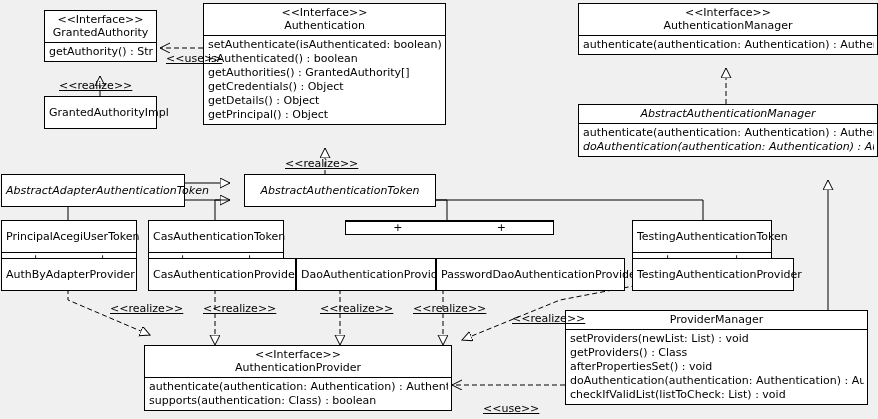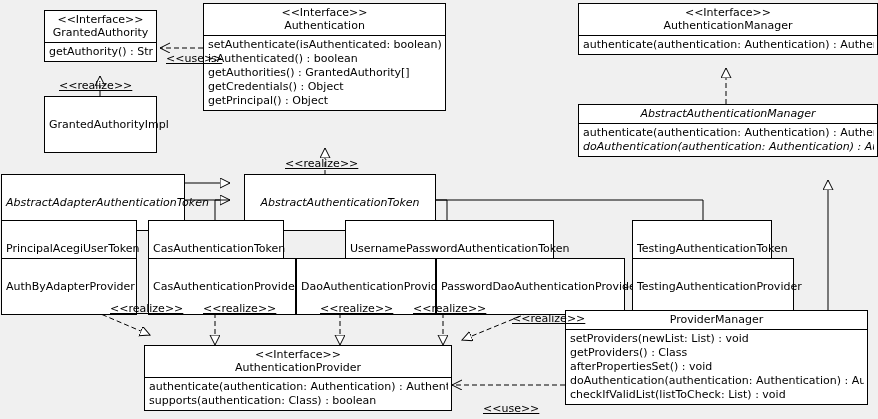--- a/index.html
+++ b/index.html
@@ -60,21 +60,21 @@
   }
   .uml .ops {
     padding: 2px 3px 2px 4px;
   }
   .uml .ops div {
     line-height: 14px;
     white-space: nowrap;
     overflow: hidden;
   }
   .uml .ops div.italic { font-style: italic; }
-  .uml.simple .hdr { padding: 21px 4px; }
+  .uml.simple .hdr { padding: 9px 4px; }
   .plusrow {
     display: flex;
     justify-content: space-around;
     border-top: 1px solid #000;
     line-height: 12px;
     font-size: 11px;
   }
   .edge-label {
     position: absolute;
     background: transparent;
@@ -152,20 +152,21 @@
     <div class="hdr">
       <span class="stereo">&lt;&lt;Interface&gt;&gt;</span>
       <span class="name">Authentication</span>
     </div>
     <div class="sep"></div>
     <div class="ops">
       <div>setAuthenticate(isAuthenticated: boolean) : void</div>
       <div>isAuthenticated() : boolean</div>
       <div>getAuthorities() : GrantedAuthority[]</div>
       <div>getCredentials() : Object</div>
+      <div>getDetails() : Object</div>
       <div>getPrincipal() : Object</div>
     </div>
   </div>
 
   <div class="uml" style="left:578px; top:3px; width:300px;">
     <div class="hdr">
       <span class="stereo">&lt;&lt;Interface&gt;&gt;</span>
       <span class="name">AuthenticationManager</span>
     </div>
     <div class="sep"></div>
@@ -211,23 +212,20 @@
     <div class="hdr">
       <span class="name">CasAuthenticationToken</span>
     </div>
     <div class="plusrow">
       <span>+</span>
       <span>+</span>
     </div>
   </div>
 
   <div class="uml simple" style="left:345px; top:220px; width:209px;">
-    <div class="hdr">
-      <span class="name">UsernamePasswordAuthenticationToken</span>
-    </div>
     <div class="plusrow">
       <span>+</span>
       <span>+</span>
     </div>
   </div>
 
   <div class="uml simple" style="left:632px; top:220px; width:140px;">
     <div class="hdr">
       <span class="name">TestingAuthenticationToken</span>
     </div>

